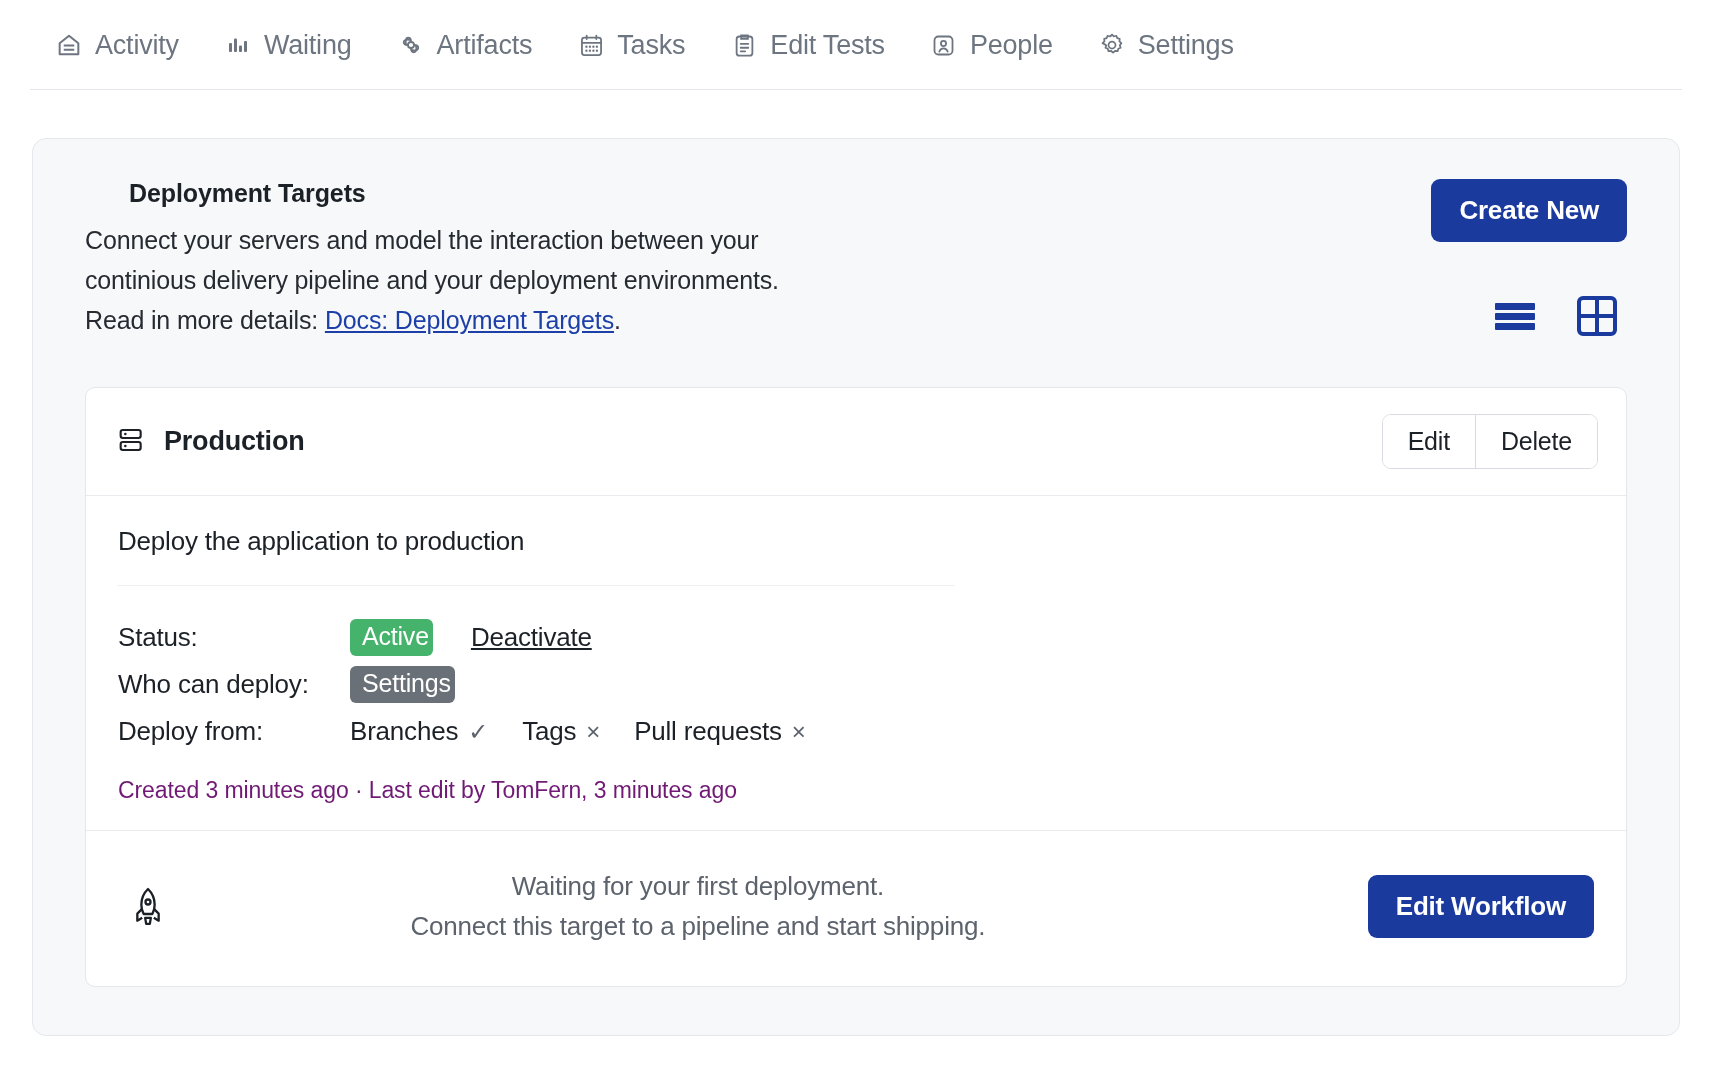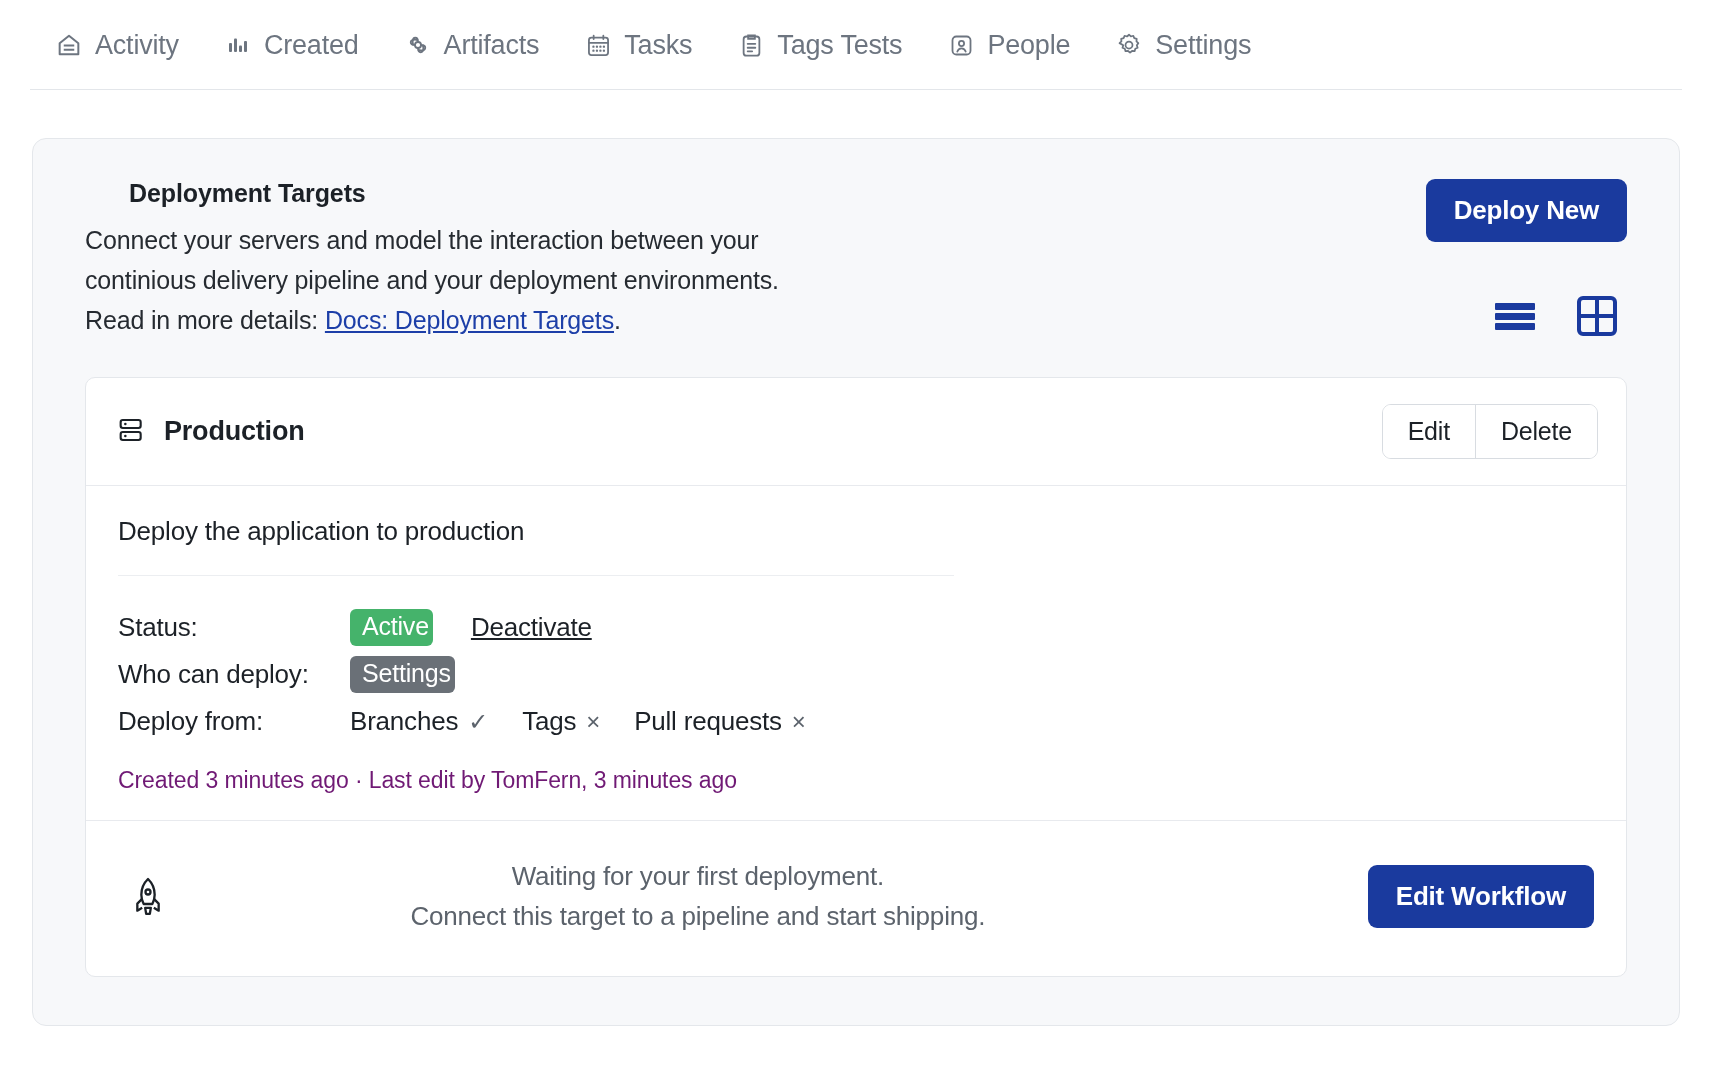--- a/index.html
+++ b/index.html
@@ -115,21 +115,21 @@
     display: flex;
     align-items: center;
     gap: 38px;
     margin-top: 52px;
     padding-right: 8px;
   }
   .view-toggle { cursor: pointer; display: flex; }
 
   
   .target-card {
-    margin-top: 37px;
+    margin-top: 47px;
     background: #ffffff;
     border: 1px solid #e4e7eb;
     border-radius: 10px;
     overflow: hidden;
   }
 
   .card-head {
     display: flex;
     align-items: center;
     justify-content: space-between;
@@ -264,21 +264,21 @@
 
   <div class="nav-item">
     <span class="nav-ico">
       <svg width="24" height="24" viewBox="0 0 24 24" fill="#6d7580">
         <rect x="3" y="10" width="3" height="9" rx="1"></rect>
         <rect x="8" y="5.5" width="3" height="13.5" rx="1"></rect>
         <rect x="13" y="12.5" width="3" height="6.5" rx="1"></rect>
         <rect x="18" y="8" width="3" height="11" rx="1"></rect>
       </svg>
     </span>
-    <span>Created</span>
+    <span>Waiting</span>
   </div>
 
   <div class="nav-item">
     <span class="nav-ico">
       <svg width="28" height="28" viewBox="0 0 24 24" fill="none" stroke="#6d7580" stroke-width="1.6">
         <circle cx="12" cy="12" r="2.6"></circle>
         <path d="M12 9.4c0-2.2-1-3.6-2.3-3.6S7.4 7.2 7.4 9.4c0 .9.2 1.8.6 2.6"></path>
         <path d="M12 14.6c0 2.2 1 3.6 2.3 3.6s2.3-1.4 2.3-3.6c0-.9-.2-1.8-.6-2.6"></path>
         <path d="M9.4 12c-2.2 0-3.6-1-3.6-2.3S7.2 7.4 9.4 7.4c.9 0 1.8.2 2.6.6"></path>
         <path d="M14.6 12c2.2 0 3.6 1 3.6 2.3s-1.4 2.3-3.6 2.3c-.9 0-1.8-.2-2.6-.6"></path>
@@ -299,21 +299,21 @@
   </div>
 
   <div class="nav-item">
     <span class="nav-ico">
       <svg width="27" height="27" viewBox="0 0 24 24" fill="none" stroke="#6d7580" stroke-width="1.6" stroke-linecap="round">
         <rect x="5" y="4" width="14" height="17" rx="2.4"></rect>
         <path d="M9 3h6v3H9z" fill="none"></path>
         <path d="M8.6 10.5h6.8M8.6 14h6.8M8.6 17.2h4"></path>
       </svg>
     </span>
-    <span>Tags Tests</span>
+    <span>Edit Tests</span>
   </div>
 
   <div class="nav-item">
     <span class="nav-ico">
       <svg width="27" height="27" viewBox="0 0 24 24" fill="none" stroke="#6d7580" stroke-width="1.6">
         <rect x="4" y="4" width="16" height="16" rx="3.4"></rect>
         <circle cx="12" cy="10.2" r="2.3"></circle>
         <path d="M8.3 17.4c.6-1.9 2-2.9 3.7-2.9s3.1 1 3.7 2.9" stroke-linecap="round"></path>
       </svg>
     </span>
@@ -341,21 +341,21 @@
       <div class="panel-desc">
         <div>Connect your servers and model the interaction between your</div>
         <div>continious delivery pipeline and your deployment environments.</div>
         <div>
           <span>Read in more details: </span><a href="#">Docs: Deployment Targets</a><span>.</span>
         </div>
       </div>
     </div>
 
     <div class="head-right">
-      <button class="btn-primary">Deploy New</button>
+      <button class="btn-primary">Create New</button>
 
       <div class="view-toggles">
         <span class="view-toggle">
           <svg width="44" height="36" viewBox="0 0 44 36">
             <rect x="2" y="5" width="40" height="7" rx="1" fill="#1a3a9e"></rect>
             <rect x="2" y="15" width="40" height="7" rx="1" fill="#1a3a9e"></rect>
             <rect x="2" y="25" width="40" height="7" rx="1" fill="#1a3a9e"></rect>
           </svg>
         </span>
         <span class="view-toggle">

